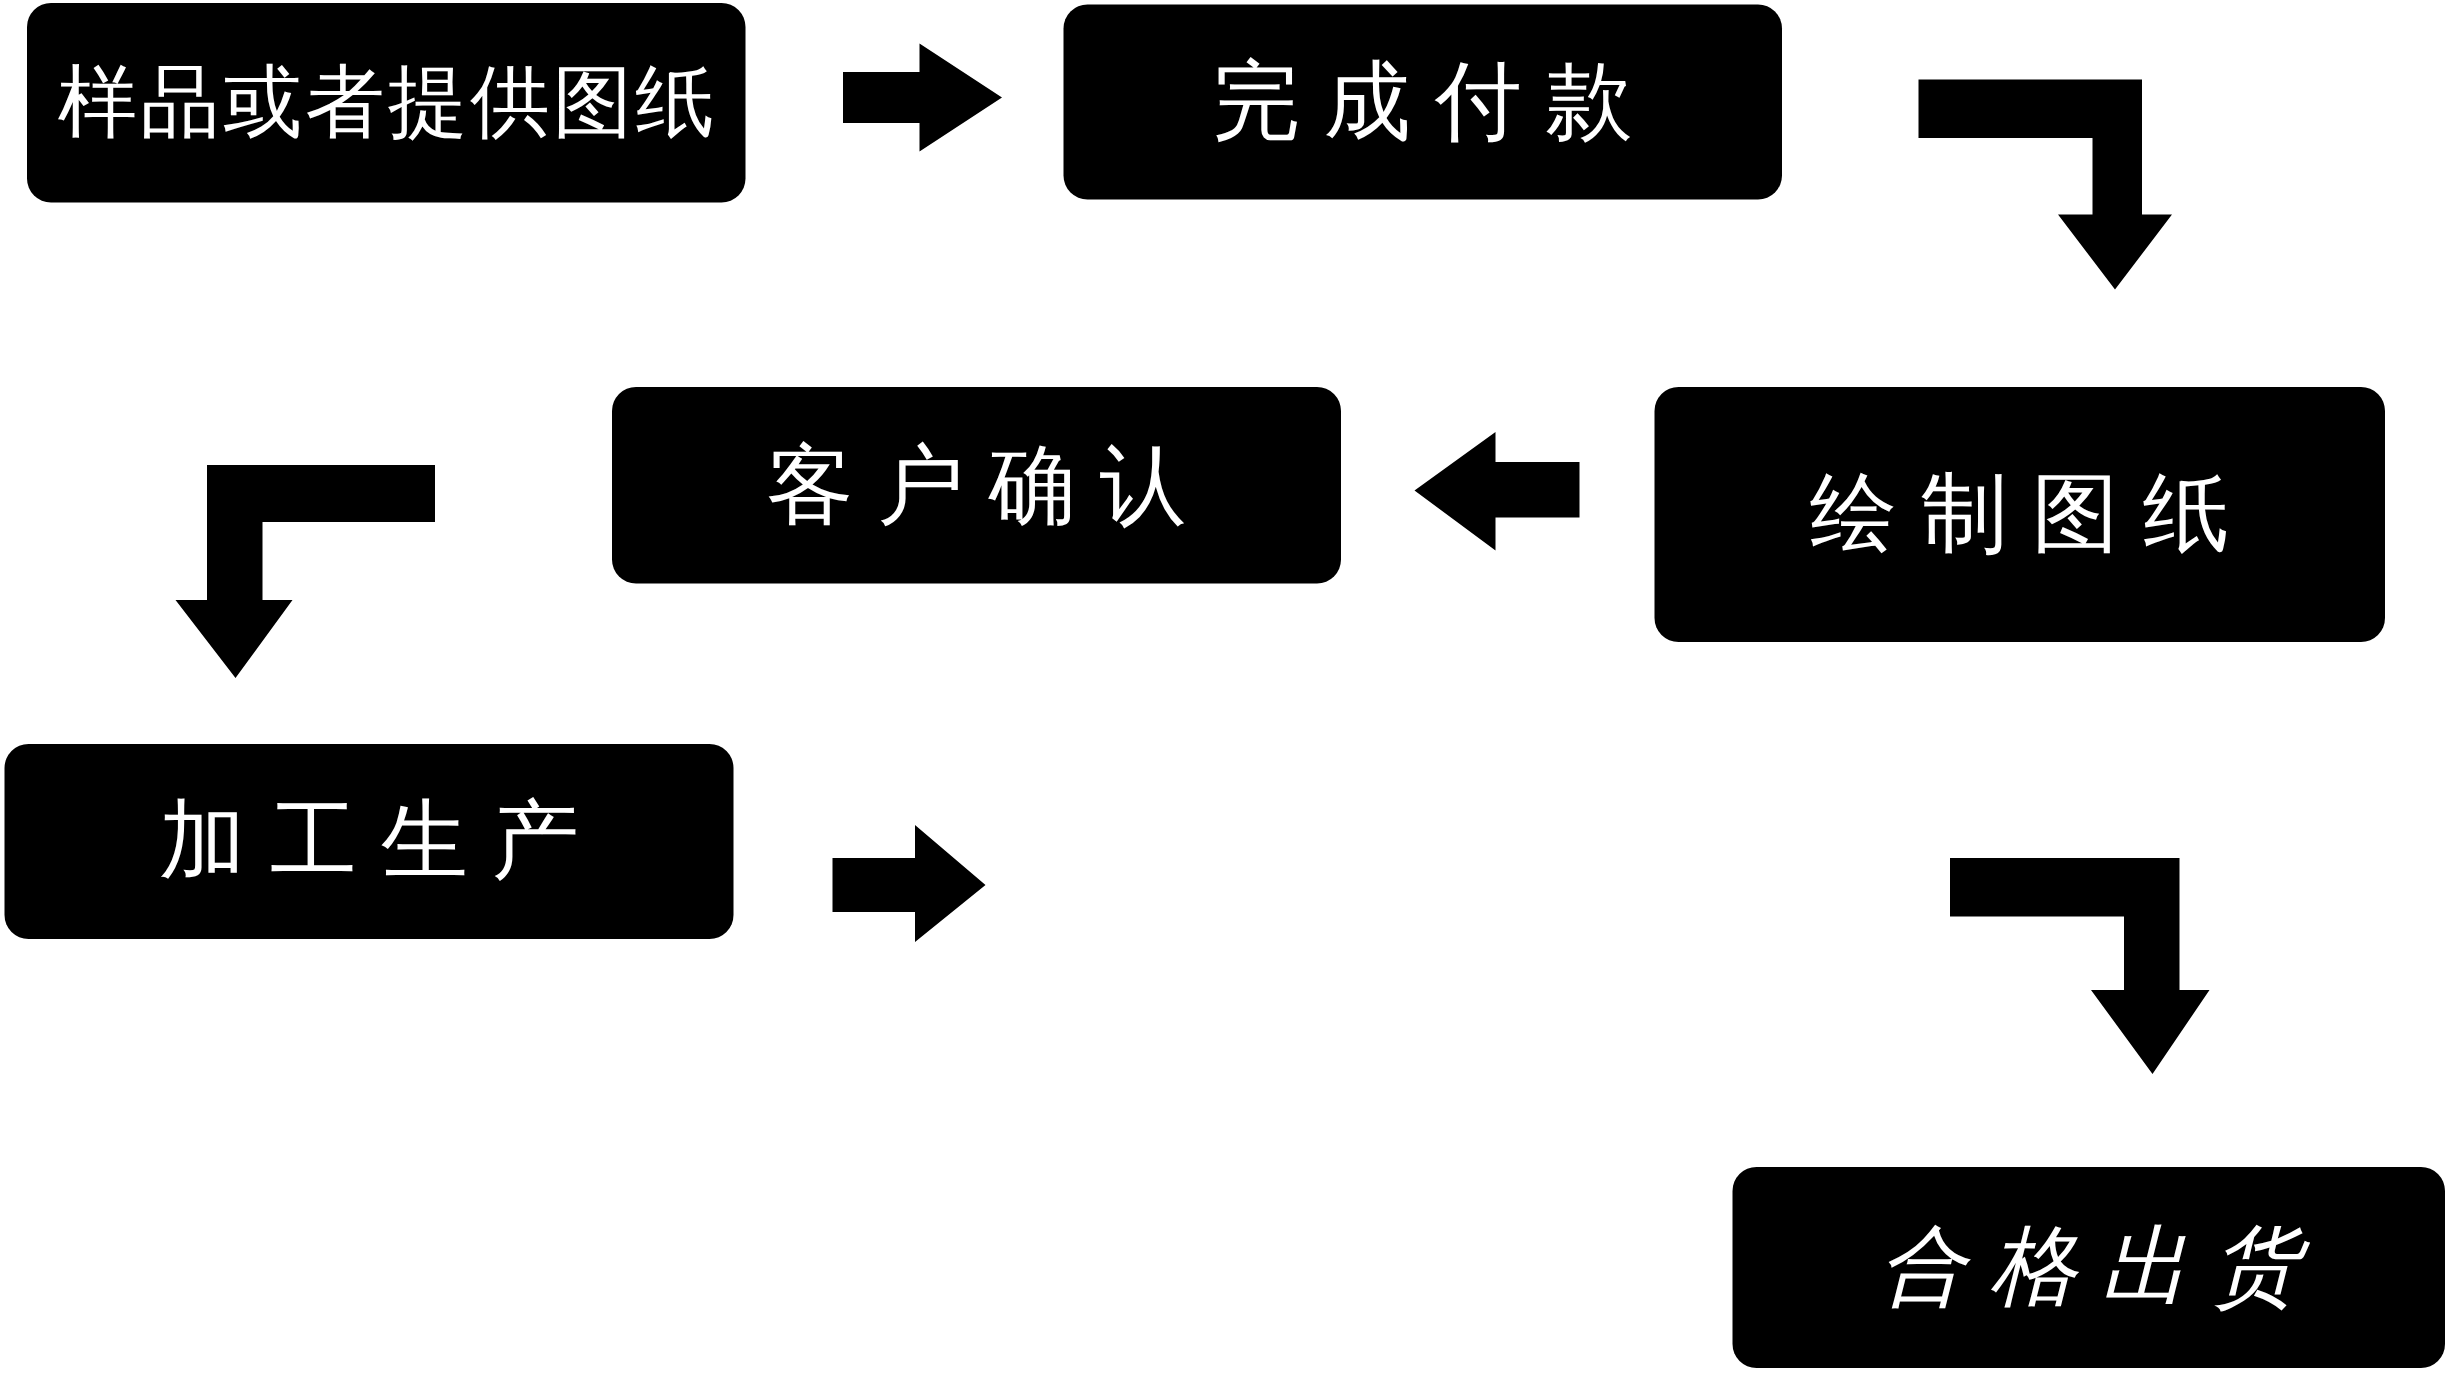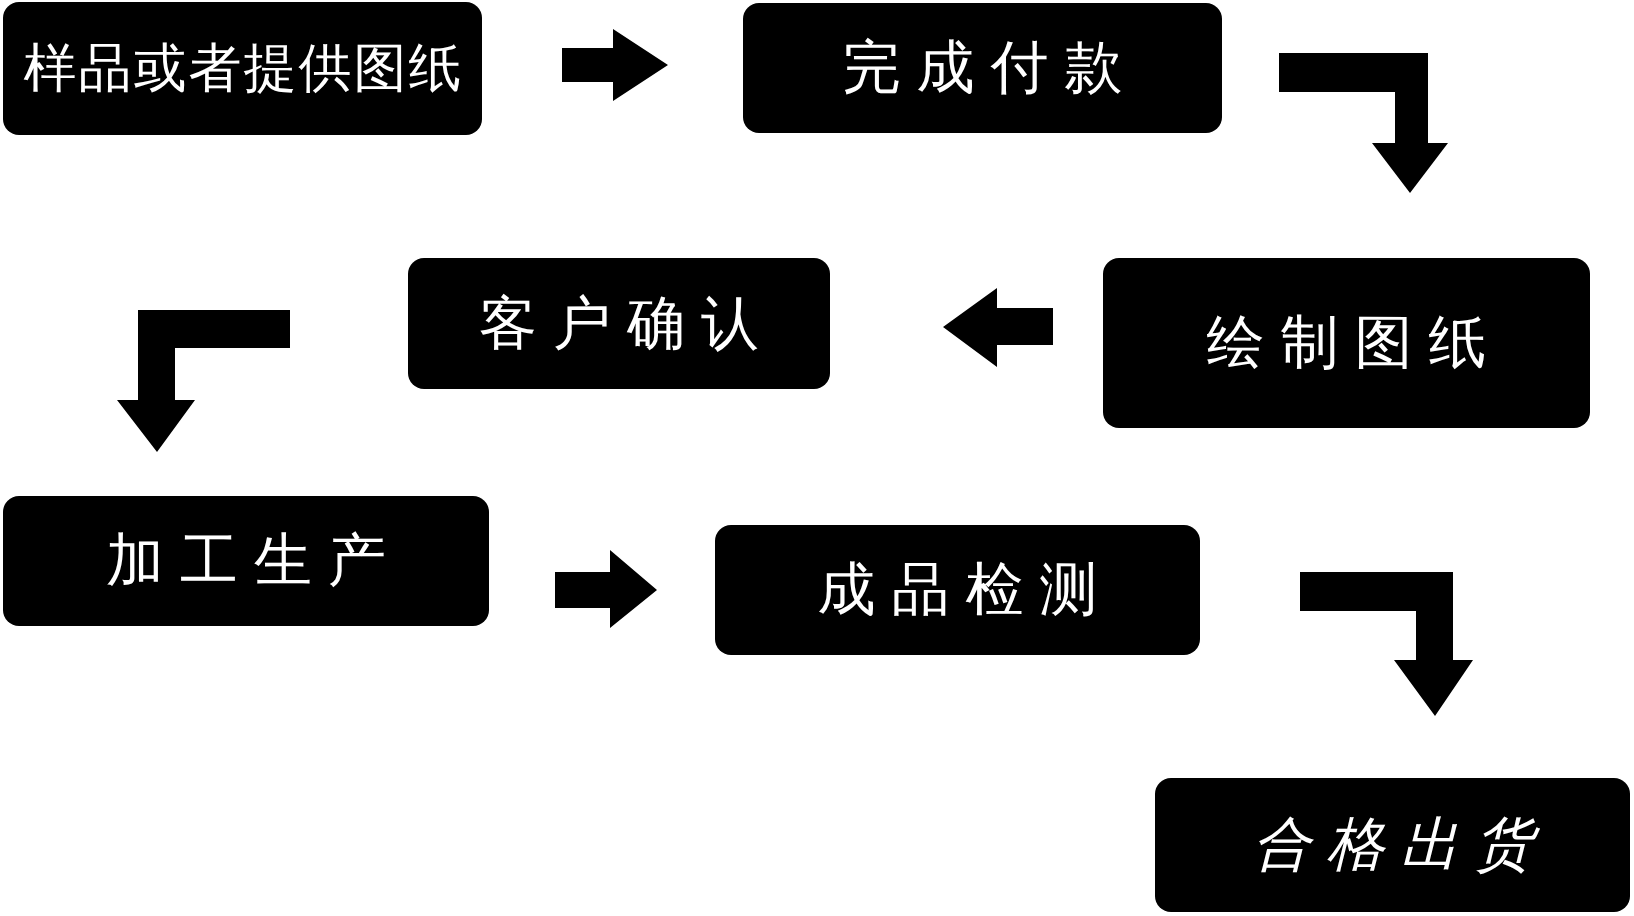--- a/index.html
+++ b/index.html
@@ -41,24 +41,24 @@
     font-size: 58px;
     letter-spacing: 16px;
     text-indent: 16px; 
   }
   .label8 {
     font-size: 53px;
     letter-spacing: 2px;
     text-indent: 2px;
   }
   
-  .b-sample  { left: 3px;    top: 2px;   width: 479px; height: 133px; }
-  .b-payment { left: 743px;  top: 3px;   width: 479px; height: 130px; }
+  .b-sample  { left: 18px;    top: 2px;   width: 479px; height: 133px; }
+  .b-payment { left: 709px;  top: 3px;   width: 479px; height: 130px; }
   .b-draw    { left: 1103px; top: 258px; width: 487px; height: 170px; }
-  .b-confirm { left: 408px;  top: 258px; width: 422px; height: 131px; }
+  .b-confirm { left: 408px;  top: 258px; width: 486px; height: 131px; }
   .b-produce { left: 3px;    top: 496px; width: 486px; height: 130px; }
   .b-inspect { left: 715px;  top: 525px; width: 485px; height: 130px; }
   .b-ship    { left: 1155px; top: 778px; width: 475px; height: 134px; font-style: italic; }
 </style>
 </head>
 <body>
 
 <div class="canvas">
 
   <svg class="arrows" viewBox="0 0 1634 916" xmlns="http://www.w3.org/2000/svg" aria-hidden="true">
@@ -89,21 +89,18 @@
   </div>
 
   <div class="box b-confirm">
     <span class="label4">客户确认</span>
   </div>
 
   <div class="box b-produce">
     <span class="label4">加工生产</span>
   </div>
 
-  <div class="box b-inspect">
-    <span class="label4">成品检测</span>
-  </div>
 
   <div class="box b-ship">
     <span class="label4">合格出货</span>
   </div>
 
 </div>
 
 </body></html>

